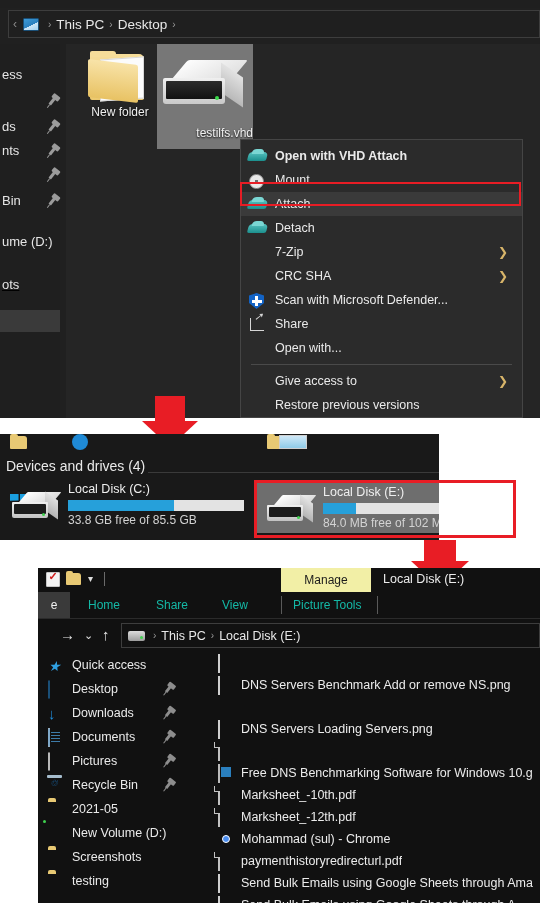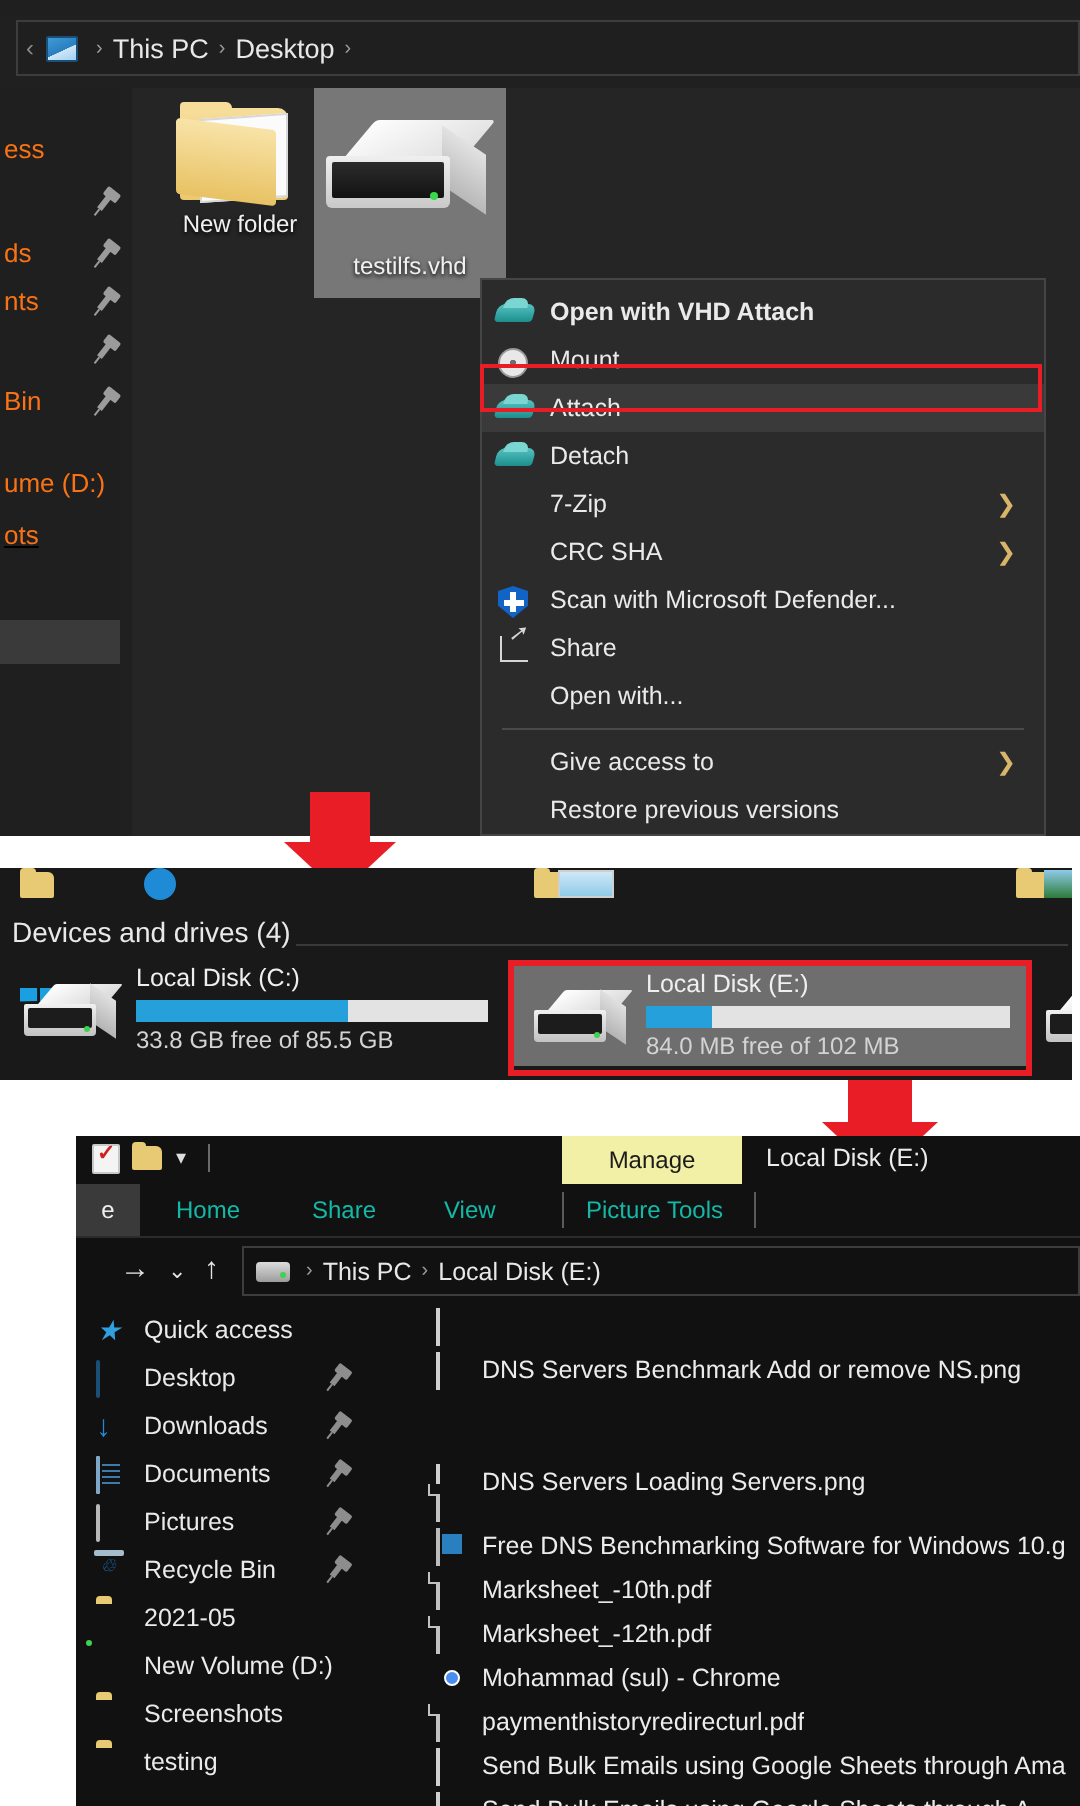--- a/index.html
+++ b/index.html
@@ -24,21 +24,21 @@
   .crumb-icon {
     width:16px; height:13px; border-radius:1px;
     background:linear-gradient(155deg,#3e9ad6 0%,#2a7fbe 55%,#cfe6f7 56%,#9fd0f0 100%);
     border:1px solid #1a4f77; margin:0 4px;
   }
   .chev { color:#9a9a9a; font-size:10px; margin:0 5px; }
   .crumb { color:#e8e8e8; font-size:13.5px; }
 
   .p1-sidebar { position:absolute; left:0; top:44px; width:60px; height:374px; background:#1f1f1f; }
   .sb-row { position:absolute; left:0; width:60px; height:25px; display:flex; align-items:center; }
-  .sb-txt { color:#f97316; font-size:13px; white-space:nowrap; }
+  .sb-txt { color:#e5e5e5; font-size:13px; white-space:nowrap; }
   .pin {
     position:absolute; right:6px; top:50%; transform:translateY(-50%) rotate(38deg);
     width:3px; height:9px; background:#9b9b9b;
   }
   .pin::before { content:""; position:absolute; left:-2.5px; top:-3px; width:8px; height:5px; background:#9b9b9b; border-radius:1px; }
   .pin::after { content:""; position:absolute; left:1px; top:9px; width:1px; height:4px; background:#9b9b9b; }
 
   .p1-content { position:absolute; left:66px; top:44px; width:474px; height:374px; background:#252525; }
 
   .desk-item { position:absolute; width:96px; text-align:center; }
@@ -140,21 +140,21 @@
   
   .band1 { position:absolute; left:0; top:418px; width:540px; height:16px; background:#ffffff; }
   .arrow1-stem { position:absolute; left:155px; top:396px; width:30px; height:28px; background:#e81d25; }
   .arrow1-head {
     position:absolute; left:142px; top:421px; width:0; height:0;
     border-left:28px solid transparent; border-right:28px solid transparent;
     border-top:26px solid #e81d25;
   }
 
   
-  .panel2 { position:absolute; left:0; top:434px; width:536px; height:106px; background:#191919; overflow:hidden; }
+  .panel2 { position:absolute; left:0; top:434px; width:439px; height:106px; background:#191919; overflow:hidden; }
   .p2-iconstrip { position:absolute; left:0; top:0; width:540px; height:18px; background:#191919; }
   .tb-folder { position:absolute; top:2px; width:20px; height:14px; }
   .tb-folder .f1 { position:absolute; left:0; top:0; width:17px; height:13px; background:#e8c974; border-radius:1px 3px 1px 1px; }
   .tb-folder .f1::before { content:""; position:absolute; left:0; top:-2px; width:8px; height:4px; background:#e8c974; border-radius:2px 2px 0 0; }
 
   .p2-title { position:absolute; left:6px; top:24px; color:#e9e9e9; font-size:14px; }
   .p2-rule { position:absolute; left:148px; top:38px; width:386px; height:1px; background:#3a3a3a; }
 
   .drive-tile { position:absolute; height:50px; }
   .drive-tile.sel { background:#6e6e6e; }
@@ -310,21 +310,21 @@
       <div class="sb-row" style="top:118px;">
         <span class="pin"></span>
       </div>
       <div class="sb-row" style="top:144px;">
         <span class="sb-txt" style="margin-left:2px;">Bin</span>
         <span class="pin"></span>
       </div>
       <div class="sb-row" style="top:185px;">
         <span class="sb-txt" style="margin-left:2px;">ume (D:)</span>
       </div>
-      <div class="sb-row" style="top:211px;text-decoration:underline;">
+      <div class="sb-row" style="top:228px;text-decoration:underline;">
         <span class="sb-txt" style="margin-left:2px;">ots</span>
       </div>
       <div style="position:absolute; left:0; top:266px; width:60px; height:22px; background:#3a3a3a;"></div>
     </div>
 
     <div class="p1-content">
       <div class="desk-item" style="left:6px; top:6px;">
         <div class="folder-ico">
           <div class="folder-back"></div>
           <div class="folder-paper"></div>
@@ -335,21 +335,21 @@
 
       <div class="desk-item di-sel" style="left:91px; top:0px; height:105px; padding-top:10px;">
         <div class="hdd">
           <div class="hdd-top"></div>
           <div class="hdd-side"></div>
           <div class="hdd-body">
               <div class="hdd-face"></div>
               <div class="hdd-led"></div>
             </div>
         </div>
-        <div class="di-label" style="margin-top:10px;">testilfs.vhd</div>
+        <div class="di-label" style="margin-top:10px;text-align:right;">testilfs.vhd</div>
       </div>
     </div>
 
     <div class="ctxmenu">
       <div class="ctx-item bold">
         <span class="ctx-ico">
             <i class="ico-vhd"></i>
           </span>
         <span class="ctx-txt">Open with VHD Attach</span>
       </div>
@@ -571,21 +571,21 @@
     </div>
 
     <div class="p3-files">
       <div class="file-row" style="top:0px;">
         <span class="file-ico"><i class="fi-png"></i></span>
       </div>
       <div class="file-row" style="top:22px;">
         <span class="file-ico"><i class="fi-png"></i></span>
         <span class="file-name">DNS Servers Benchmark Add or remove NS.png</span>
       </div>
-      <div class="file-row" style="top:78px;">
+      <div class="file-row" style="top:66px;">
         <span class="file-ico"><i class="fi-png"></i></span>
         <span class="file-name">DNS Servers Loading Servers.png</span>
       </div>
       <div class="file-row" style="top:88px;">
         <span class="file-ico"><i class="fi-pdf"></i></span>
       </div>
       <div class="file-row" style="top:110px;">
         <span class="file-ico"><i class="fi-gif"></i></span>
         <span class="file-name">Free DNS Benchmarking Software for Windows 10.g</span>
       </div>

